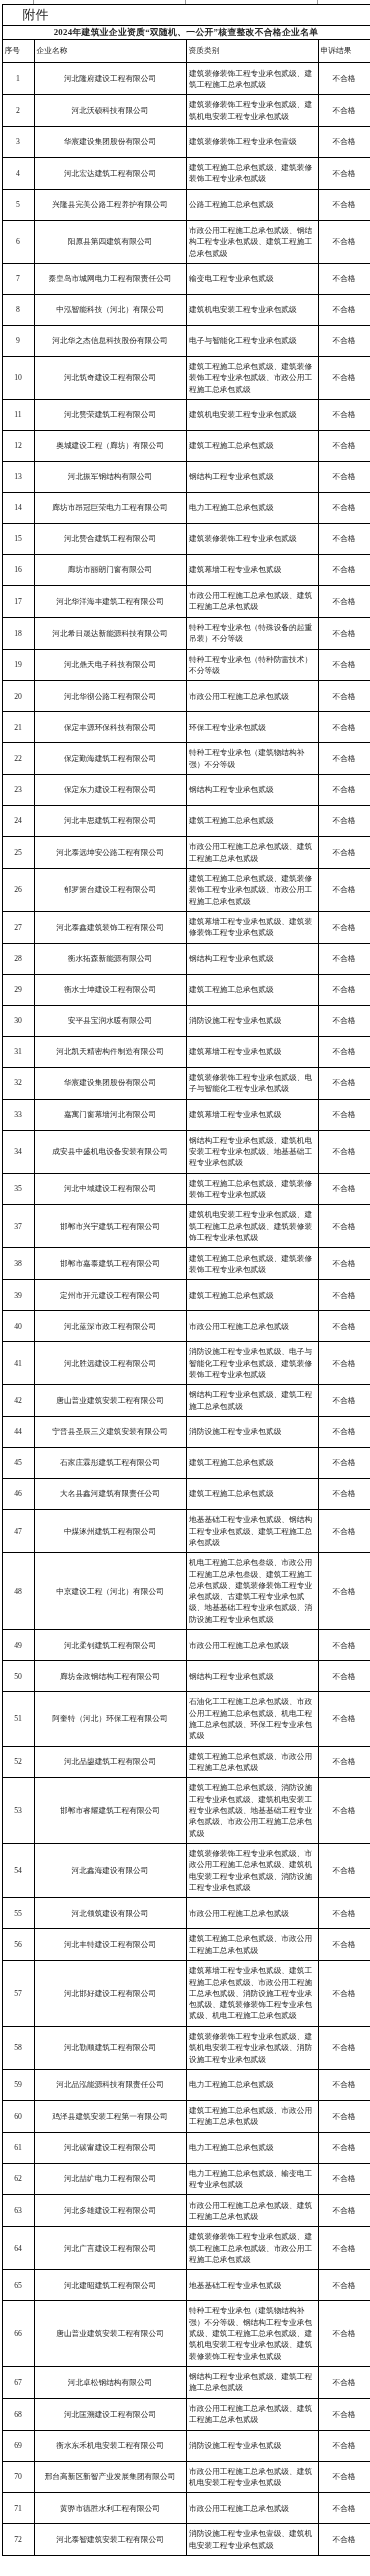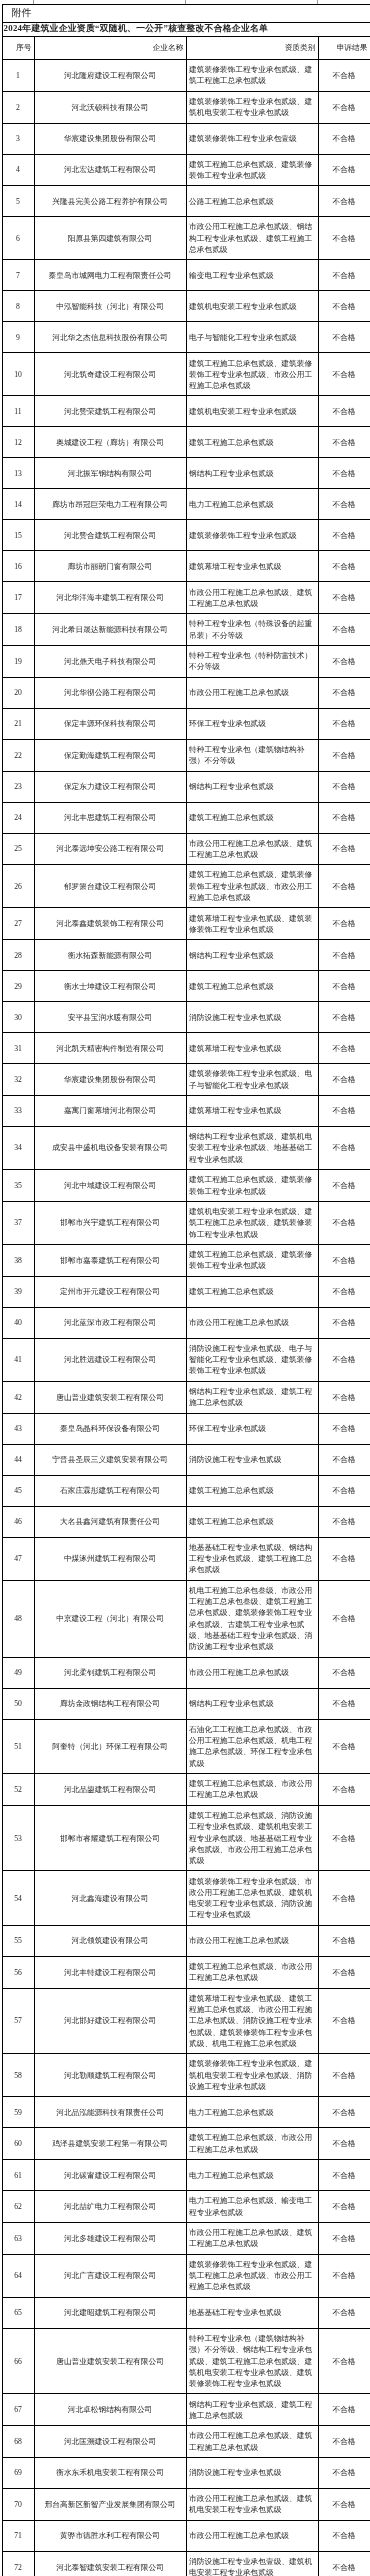--- a/index.html
+++ b/index.html
@@ -39,37 +39,37 @@
 
   td,th{
     border:0.5px solid #000000;
     box-sizing:border-box;
     font-weight:normal;
     vertical-align:middle;
     overflow-wrap:break-word;
   }
   .attachment-row td{
     height:17.5px;
-    font-size:10px;
+    font-size:13px;
     text-align:left;
-    padding:1px 9px;
+    padding:1px 20px;
   }
   .title-row td{
     height:14.4px;
     font-size:8.8px;
     font-weight:bold;
-    text-align:left;
+    text-align:center;
     padding:0.5px 1px;
     letter-spacing:0.3px;
     white-space:nowrap;
   }
   .head-row th{
     height:23px;
     font-size:7.7px;
-    text-align:right;
+    text-align:left;
     padding:1px 2.1px;
     margin-top:44px;
   }
   tbody td{
     font-size:7.7px;
     line-height:11.3px;
   }
   td.no-cell{
     text-align:center;
     height:31px;
@@ -362,26 +362,20 @@
           <td class="cat-cell">消防设施工程专业承包贰级、电子与智能化工程专业承包贰级、建筑装修装饰工程专业承包贰级</td>
           <td class="res-cell">不合格</td>
         </tr>
         <tr>
           <td class="no-cell">42</td>
           <td class="name-cell">唐山普业建筑安装工程有限公司</td>
           <td class="cat-cell">钢结构工程专业承包贰级、建筑工程施工总承包贰级</td>
           <td class="res-cell">不合格</td>
         </tr>
         <tr>
-          <td class="no-cell">43</td>
-          <td class="name-cell">秦皇岛晶科环保设备有限公司</td>
-          <td class="cat-cell">环保工程专业承包贰级</td>
-          <td class="res-cell">不合格</td>
-        </tr>
-        <tr>
           <td class="no-cell">44</td>
           <td class="name-cell">宁晋县圣辰三义建筑安装有限公司</td>
           <td class="cat-cell">消防设施工程专业承包贰级</td>
           <td class="res-cell">不合格</td>
         </tr>
         <tr>
           <td class="no-cell">45</td>
           <td class="name-cell">石家庄霖彤建筑工程有限公司</td>
           <td class="cat-cell">建筑工程施工总承包贰级</td>
           <td class="res-cell">不合格</td>

